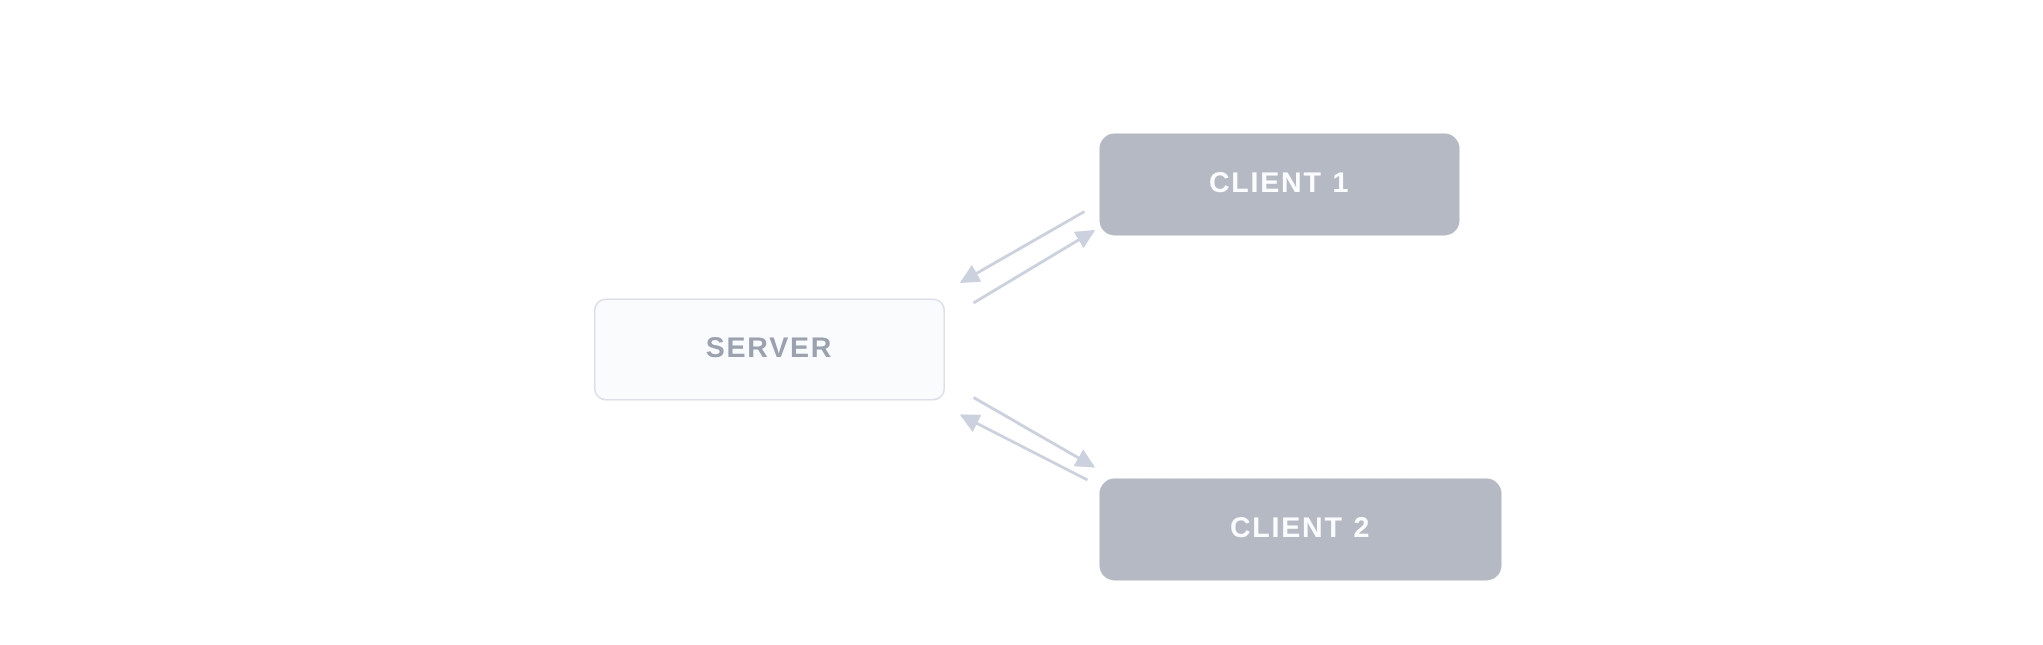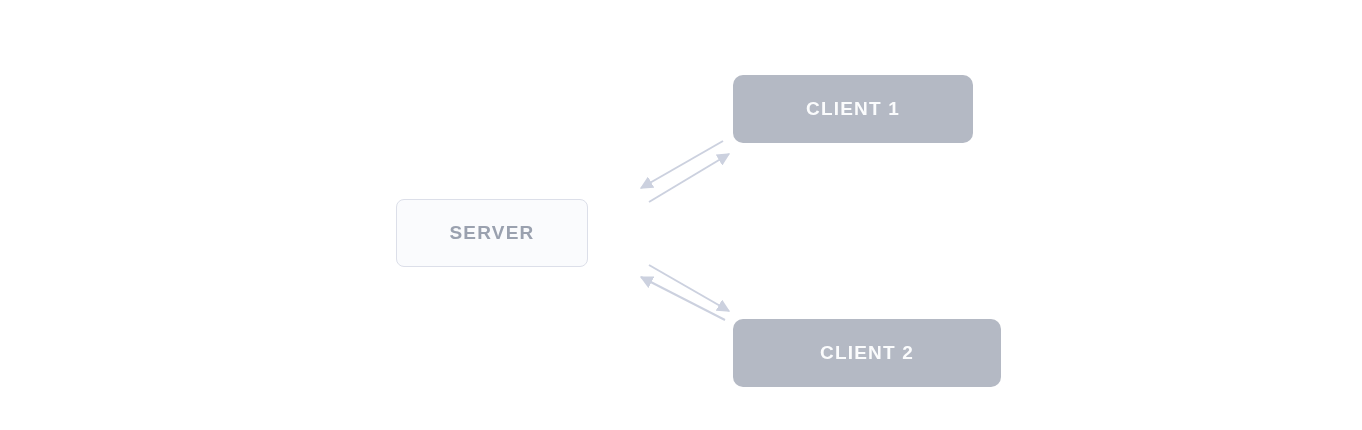--- a/index.html
+++ b/index.html
@@ -28,29 +28,29 @@
   }
   .node-label {
     font-weight: 700;
     font-size: 19px;
     letter-spacing: 1.2px;
     white-space: nowrap;
   }
   .node-server {
     left: 396px;
     top: 199px;
-    width: 192px;
+    width: 234px;
     height: 68px;
     border-radius: 8px;
     border: 1px solid transparent;
     text-align: right;
   }
   .node-client1 {
     left: 733px;
-    top: 75px;
+    top: 89px;
     width: 240px;
     height: 68px;
     border-radius: 10px;
   }
   .node-client2 {
     left: 733px;
     top: 319px;
     width: 268px;
     height: 68px;
     border-radius: 10px;

